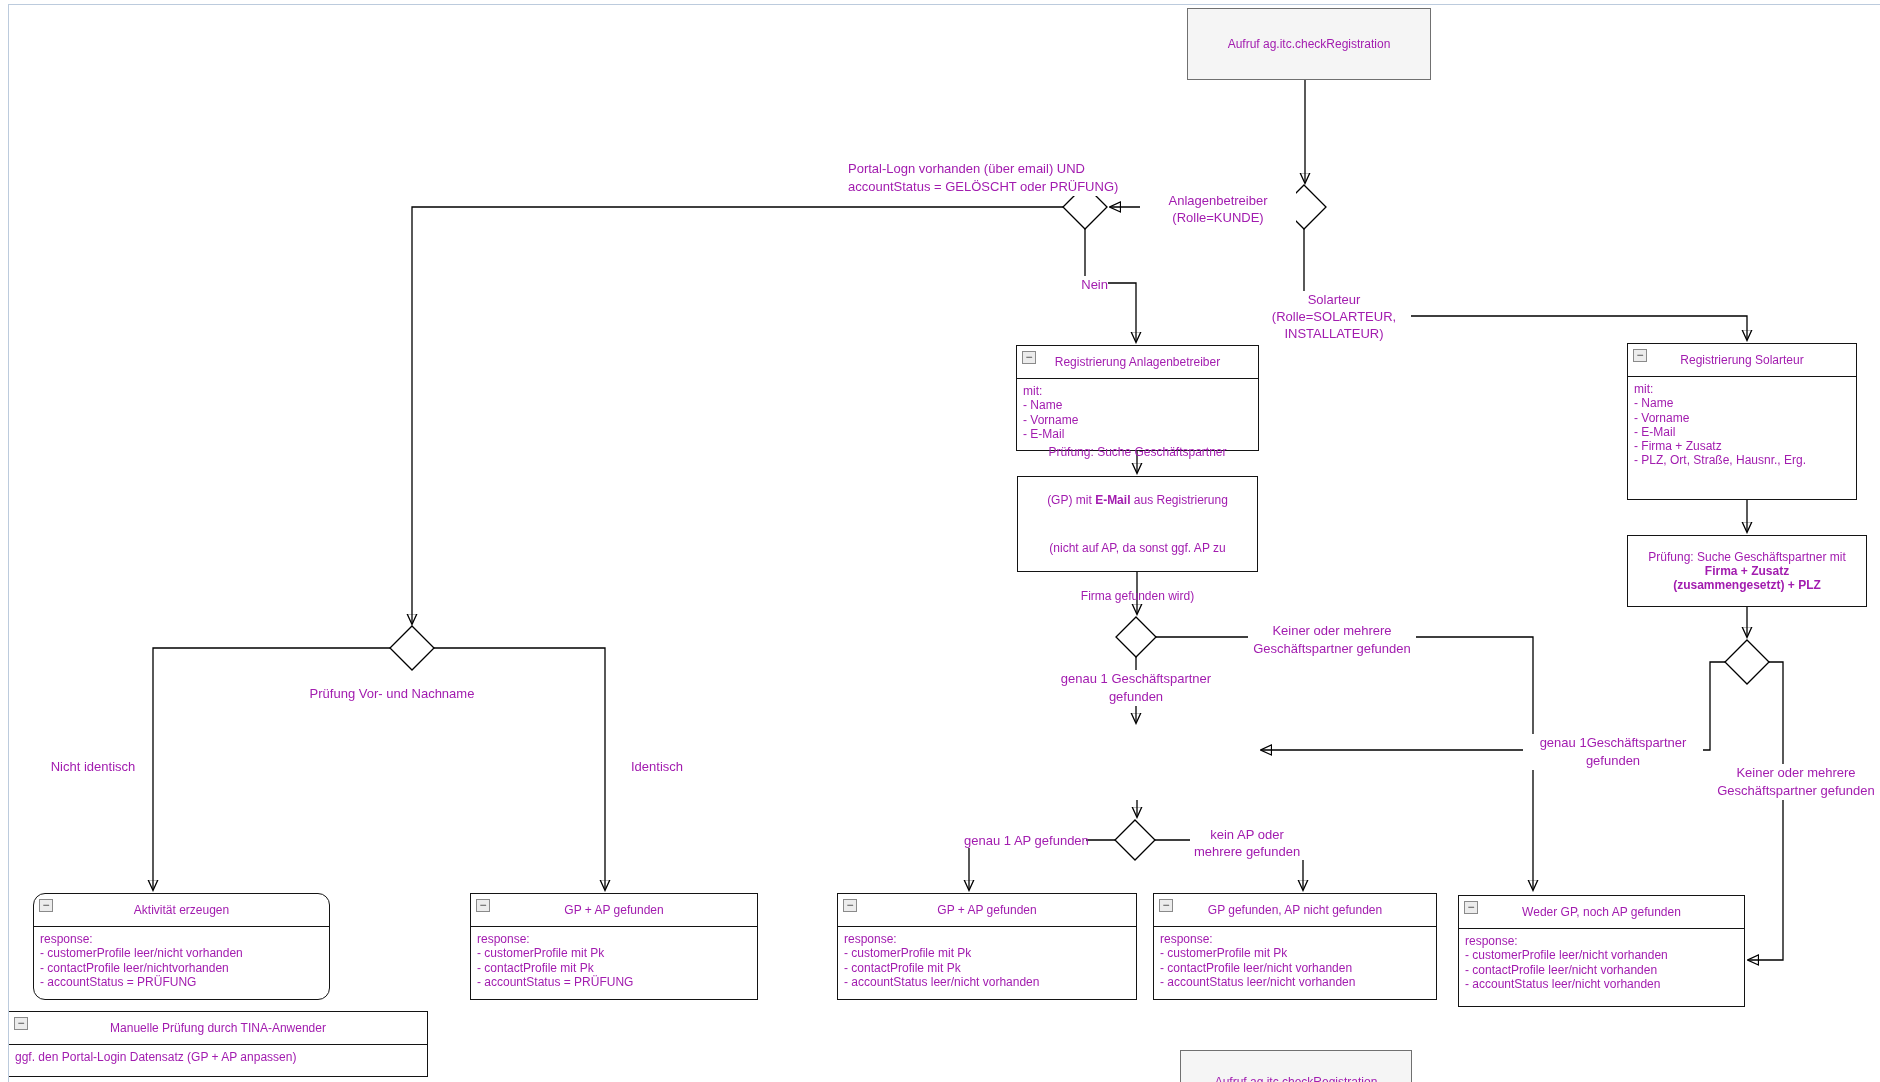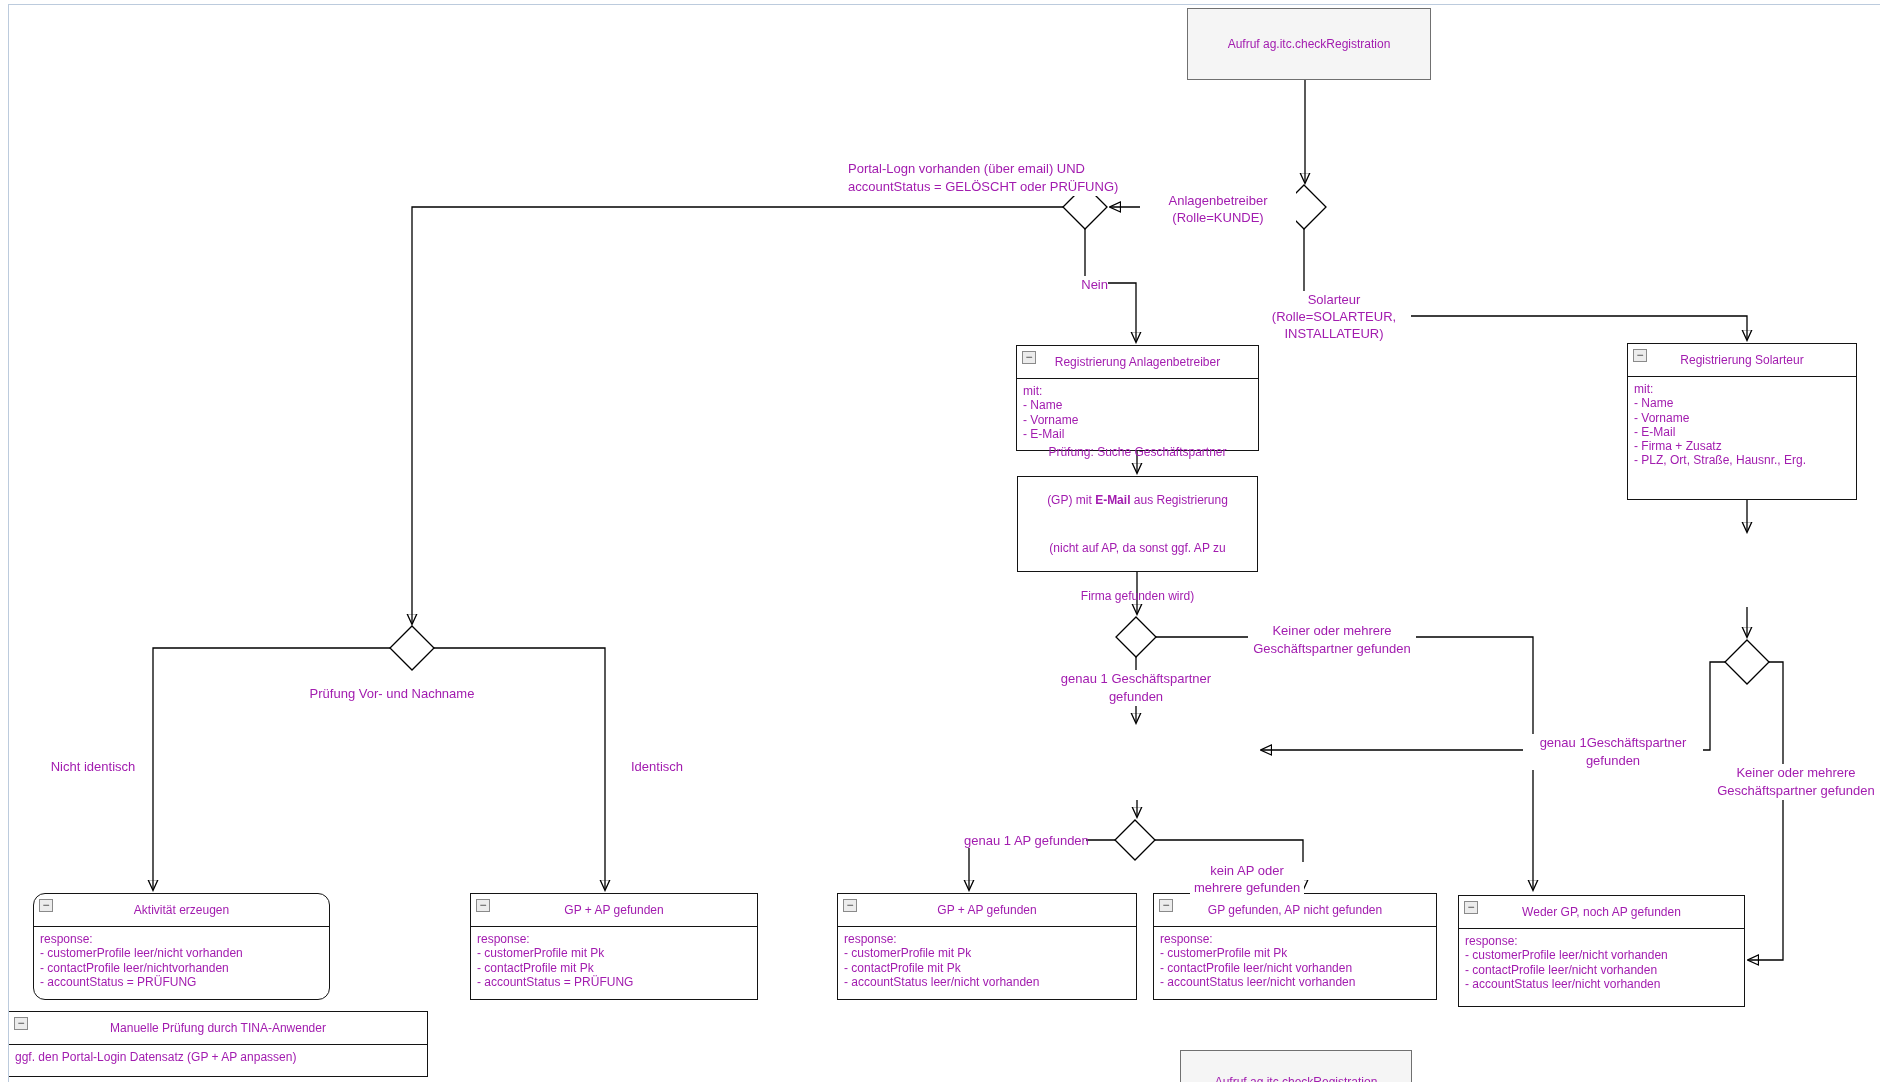--- a/index.html
+++ b/index.html
@@ -104,20 +104,25 @@
     <div class="ubody">
       <div>mit:</div>
       <div>- Name</div>
       <div>- Vorname</div>
       <div>- E-Mail</div>
       <div>- Firma + Zusatz</div>
       <div>- PLZ, Ort, Straße, Hausnr., Erg.</div>
     </div>
   </div>
 
+  <div class="pbox" style="left:1627px;top:535px;width:240px;height:72px;">
+    <div>Prüfung: Suche Geschäftspartner mit</div>
+    <div class="b">Firma + Zusatz</div>
+    <div class="b">(zusammengesetzt) + PLZ</div>
+  </div>
 
   <div class="ubox" style="left:33px;top:893px;width:297px;height:107px;border-radius:12px;">
     <div class="uhead">
       <span class="cicon"></span>
       <span>Aktivität erzeugen</span>
     </div>
     <div class="ubody">
       <div>response:</div>
       <div>- customerProfile leer/nicht vorhanden</div>
       <div>- contactProfile leer/nichtvorhanden</div>
@@ -218,21 +223,21 @@
 
   <div class="elabel" style="left:1046px;top:670px;width:180px;line-height:18px;">
     <div>genau 1 Geschäftspartner</div>
     <div>gefunden</div>
   </div>
 
   <div class="elabel" style="left:964px;top:834px;width:122px;text-align:right;line-height:14px;">
     <div>genau 1 AP gefunden</div>
   </div>
 
-  <div class="elabel" style="left:1190px;top:826px;width:114px;margin-top:36px;">
+  <div class="elabel" style="left:1190px;top:826px;width:114px;">
     <div>kein AP oder</div>
     <div>mehrere gefunden</div>
   </div>
 
   <div class="elabel" style="left:1523px;top:734px;width:180px;line-height:18px;">
     <div>genau 1Geschäftspartner</div>
     <div>gefunden</div>
   </div>
 
   <div class="elabel" style="left:1708px;top:764px;width:176px;line-height:18px;">

